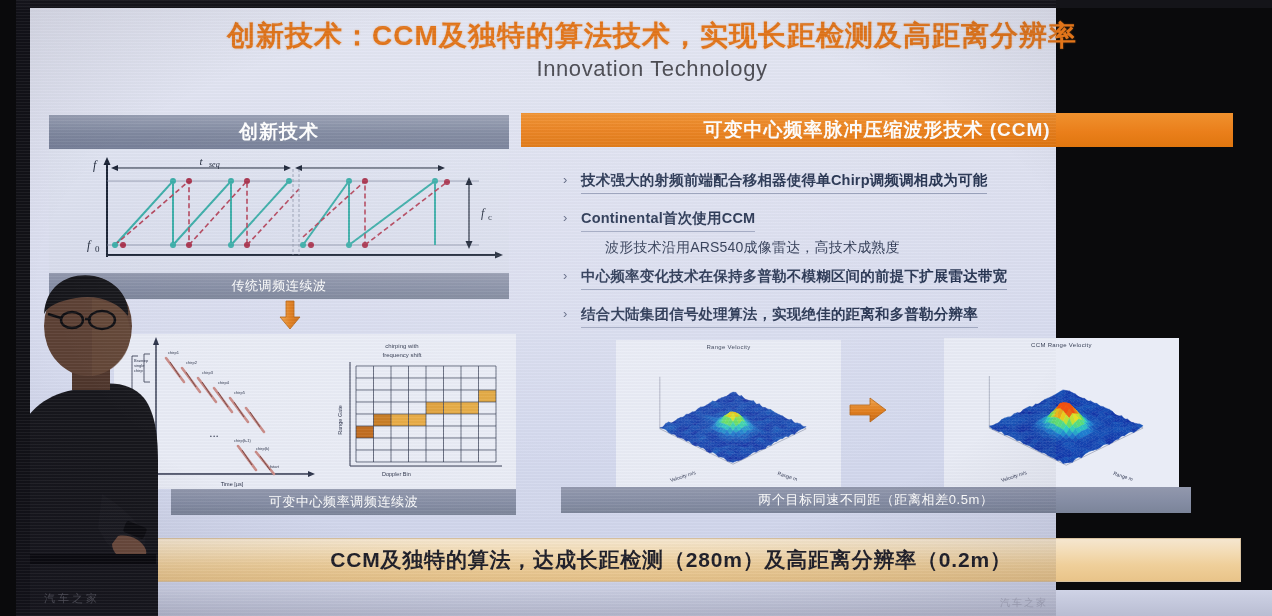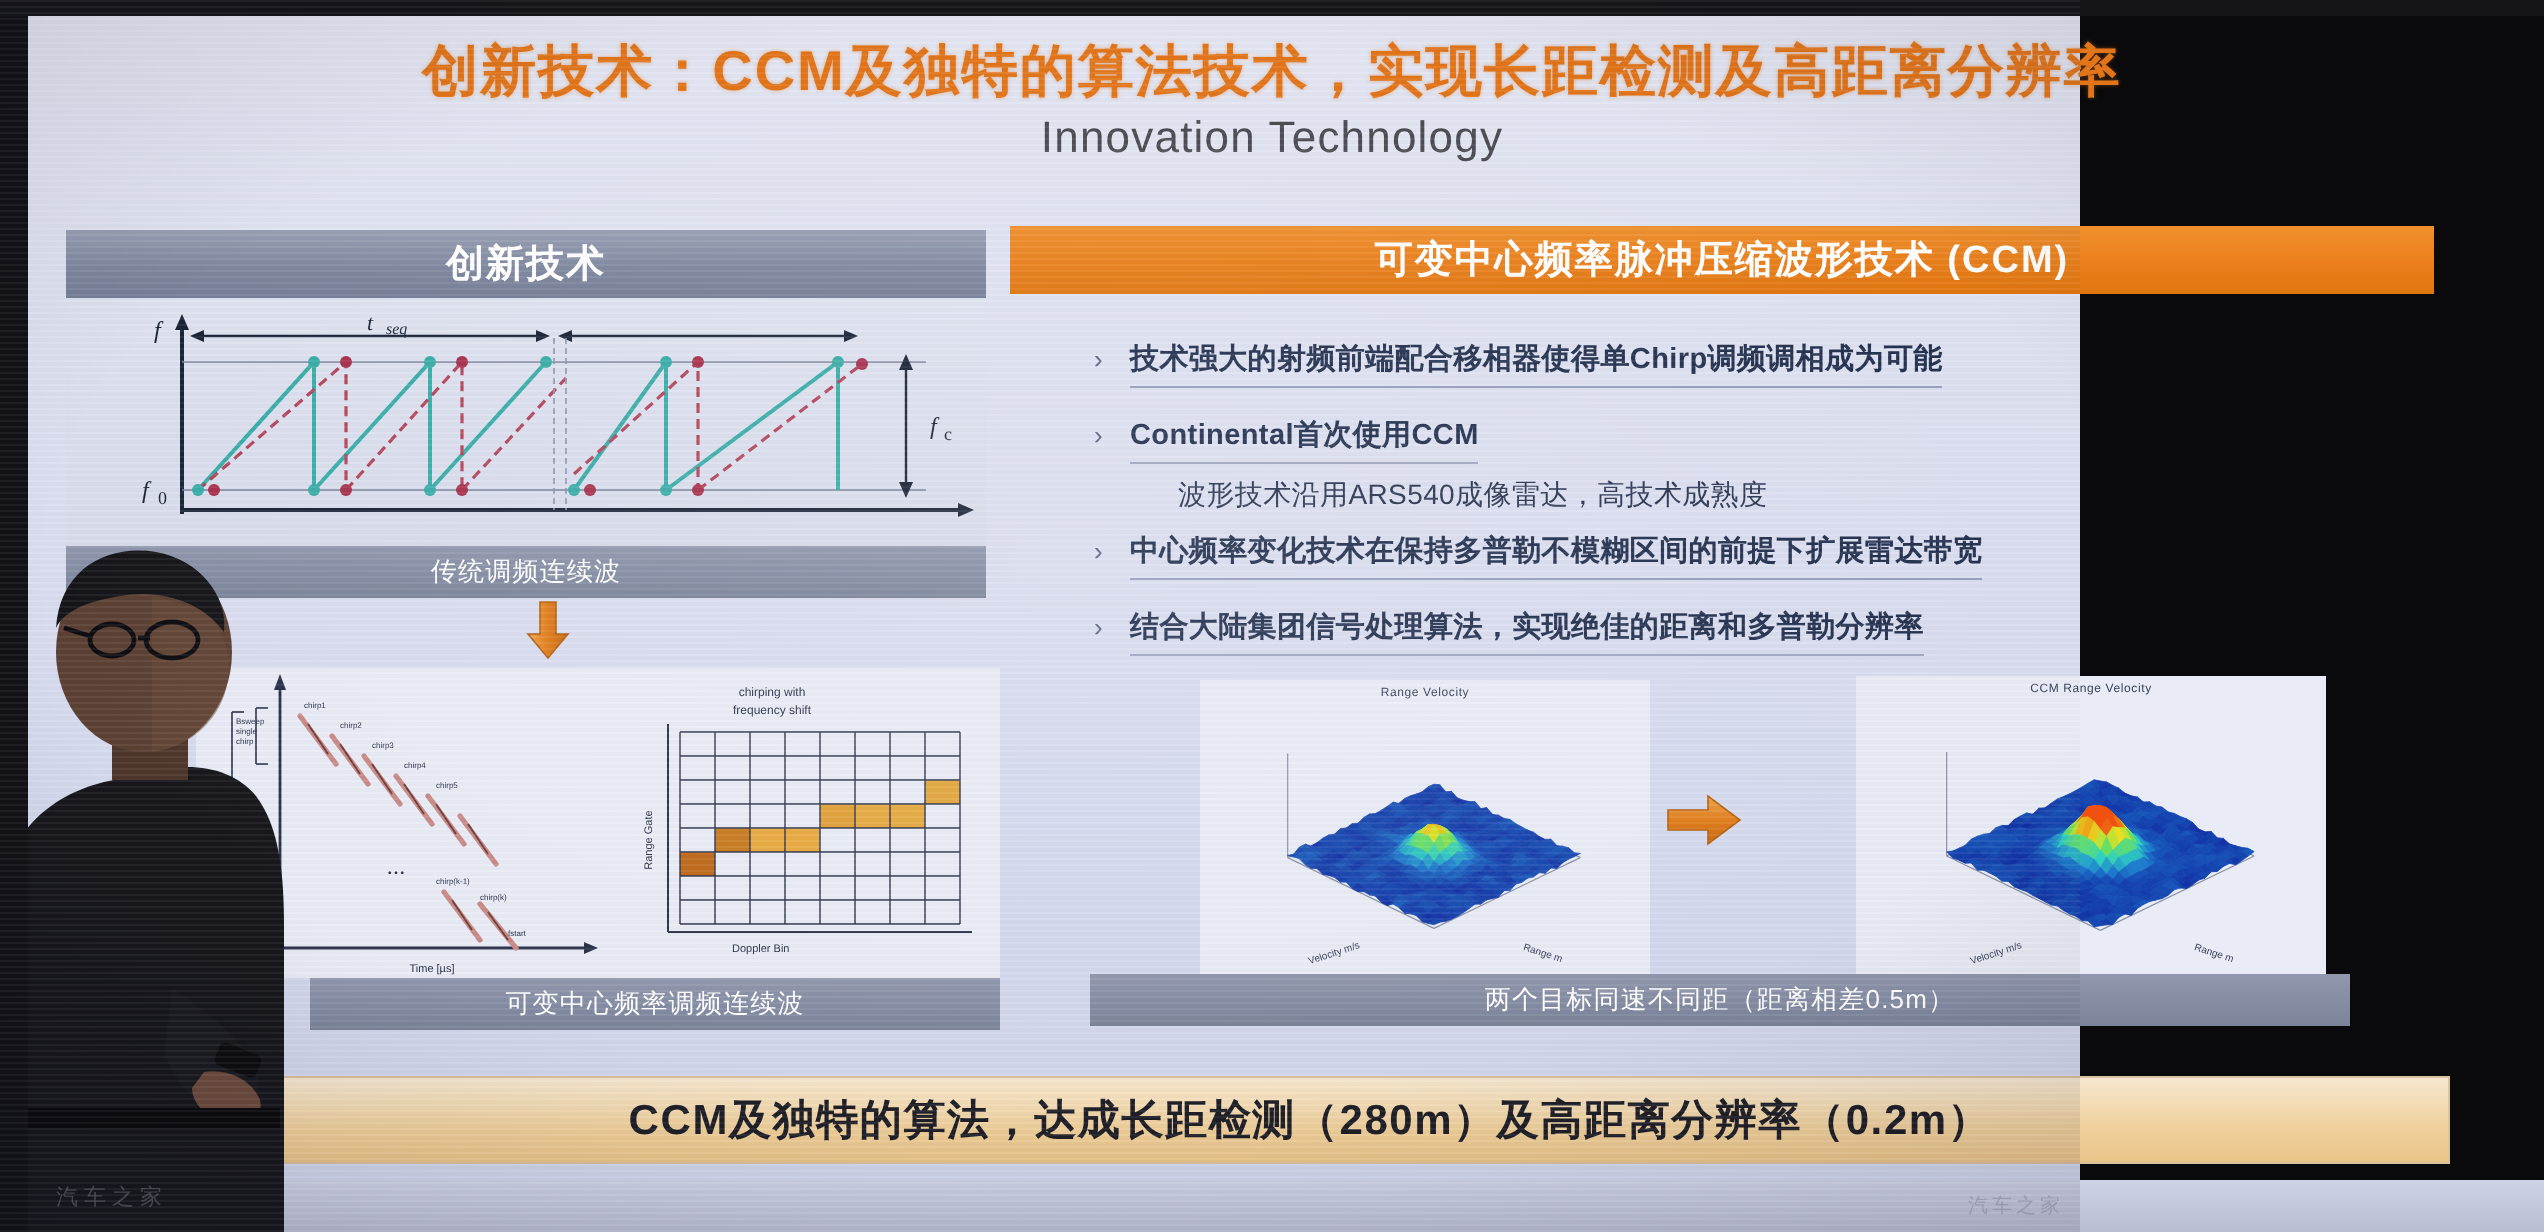--- a/index.html
+++ b/index.html
@@ -5,21 +5,21 @@
   * { margin:0; padding:0; box-sizing:border-box; }
   html,body { width:1272px; height:616px; overflow:hidden; }
   body {
     font-family: "Liberation Sans", "DejaVu Sans", sans-serif;
     background:#0a0a0c;
     position:relative;
   }
 
   
   #slide {
-    position:absolute; left:0; top:0; width:1040px; height:616px;
+    position:absolute; left:16px; top:0; width:1040px; height:616px;
     background:
       linear-gradient(180deg,#e4e7f3 0%,#dcdff0 38%,#d4d9ee 70%,#cfd4ea 100%);
   }
   
   #scan {
     position:absolute; inset:0;
     background:repeating-linear-gradient(180deg,
       rgba(255,255,255,.055) 0px, rgba(255,255,255,.055) 1px,
       rgba(0,0,0,.02) 1px, rgba(0,0,0,.02) 3px);
     pointer-events:none; z-index:60;

